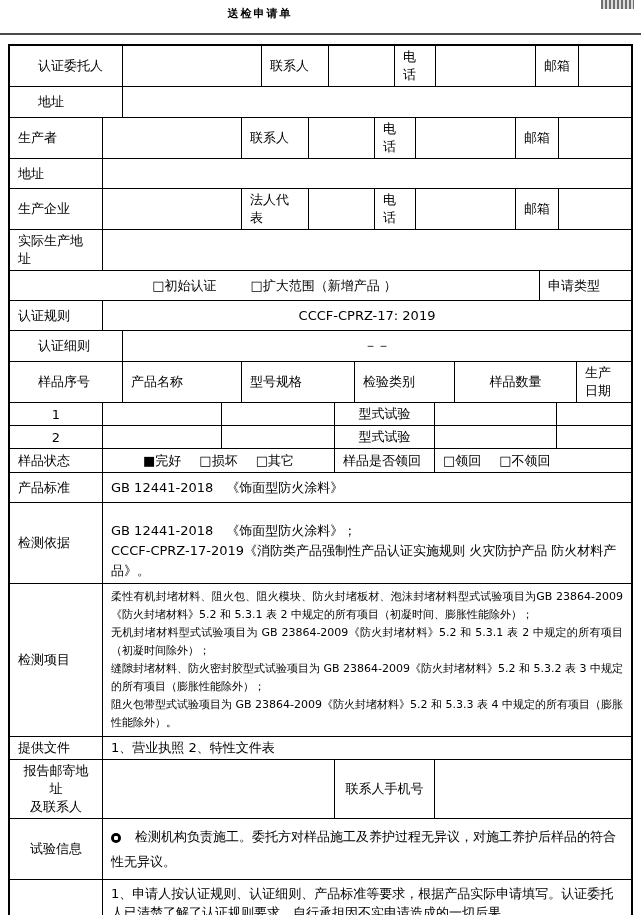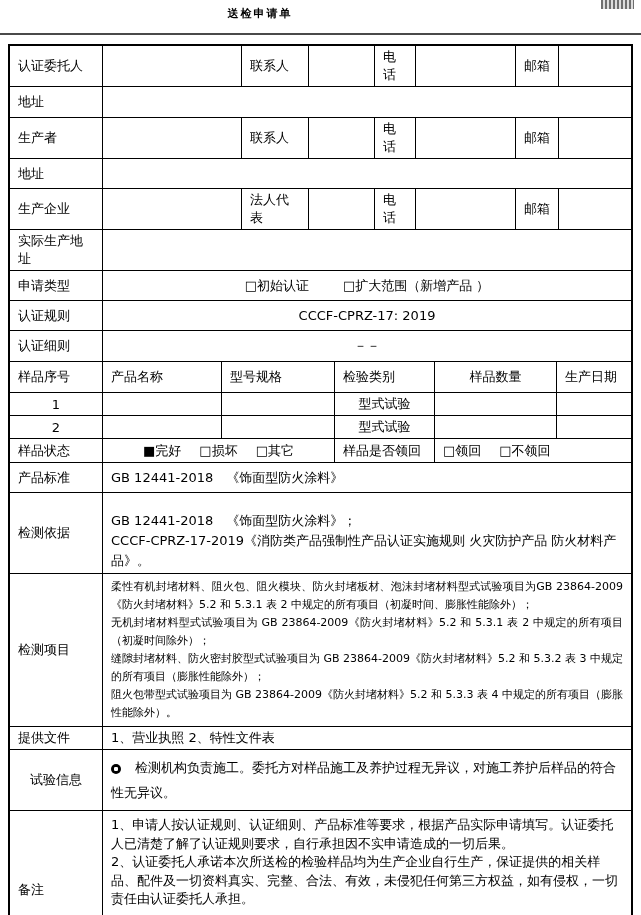--- a/index.html
+++ b/index.html
@@ -36,21 +36,21 @@
     display:flex;align-items:center;padding:2px 8px;
     min-width:0;
   }
   .cell:first-child{border-left:none;}
   .grow{flex:1 1 auto;}
   .w-label{flex:0 0 92px;}
   .w139{flex:0 0 139px;} .w67{flex:0 0 67px;} .w66{flex:0 0 66px;}
   .w41{flex:0 0 41px;} .w100{flex:0 0 100px;} .w43{flex:0 0 43px;}
   .w119{flex:0 0 119px;} .w113{flex:0 0 113px;} .w122{flex:0 0 122px;}
   .w232{flex:0 0 232px;}
-  .h30{min-height:30px;} .h29{min-height:29px;} .h22{min-height:22px;}
+  .h30{min-height:30px;padding-left:20px;} .h29{min-height:29px;} .h22{min-height:22px;}
   .h23{min-height:23px;} .h43{min-height:43px;} .h42{min-height:42px;}
   .h145{min-height:145px;} .h46{min-height:46px;} .h158{min-height:158px;}
   .center{justify-content:center;text-align:center;}
   .vtop{align-items:flex-start;}
   .opt{display:inline-block;}
   .opt + .opt{margin-left:18px;}
   .opt-wide + .opt-wide{margin-left:34px;}
   .two-line{line-height:18px;text-align:center;width:100%;}
   .paras{display:block;width:100%;font-size:11px;line-height:18px;text-align:justify;padding:2px 0;}
   .paras p{margin:0;}
@@ -116,25 +116,25 @@
     <div class="cell w43">邮箱</div>
     <div class="cell grow"></div>
   </div>
 
   <div class="row h29">
     <div class="cell w-label">实际生产地址</div>
     <div class="cell grow"></div>
   </div>
 
   <div class="row h29">
-    <div class="cell w-label">申请类型</div>
     <div class="cell grow center">
       <span class="opt opt-wide">□初始认证</span>
       <span class="opt opt-wide">□扩大范围（新增产品 ）</span>
     </div>
+    <div class="cell w-label">申请类型</div>
   </div>
 
   <div class="row h29">
     <div class="cell w-label">认证规则</div>
     <div class="cell grow center">CCCF-CPRZ-17: 2019</div>
   </div>
 
   <div class="row h30">
     <div class="cell w-label">认证细则</div>
     <div class="cell grow center">－－</div>
@@ -206,20 +206,31 @@
         <p>阻火包带型式试验项目为 GB 23864-2009《防火封堵材料》5.2 和 5.3.3 表 4 中规定的所有项目（膨胀性能除外）。</p>
       </div>
     </div>
   </div>
 
   <div class="row h22">
     <div class="cell w-label">提供文件</div>
     <div class="cell grow">1、营业执照 2、特性文件表</div>
   </div>
 
+  <div class="row h42">
+    <div class="cell w-label center">
+      <div class="two-line">
+        <div>报告邮寄地址</div>
+        <div>及联系人</div>
+      </div>
+    </div>
+    <div class="cell w232"></div>
+    <div class="cell w100 center">联系人手机号</div>
+    <div class="cell grow"></div>
+  </div>
 
   <div class="row h46">
     <div class="cell w-label center">试验信息</div>
     <div class="cell grow">
       <div class="testinfo">
         <span class="radio"></span><span>检测机构负责施工。委托方对样品施工及养护过程无异议，对施工养护后样品的符合性无异议。</span>
       </div>
     </div>
   </div>
 

